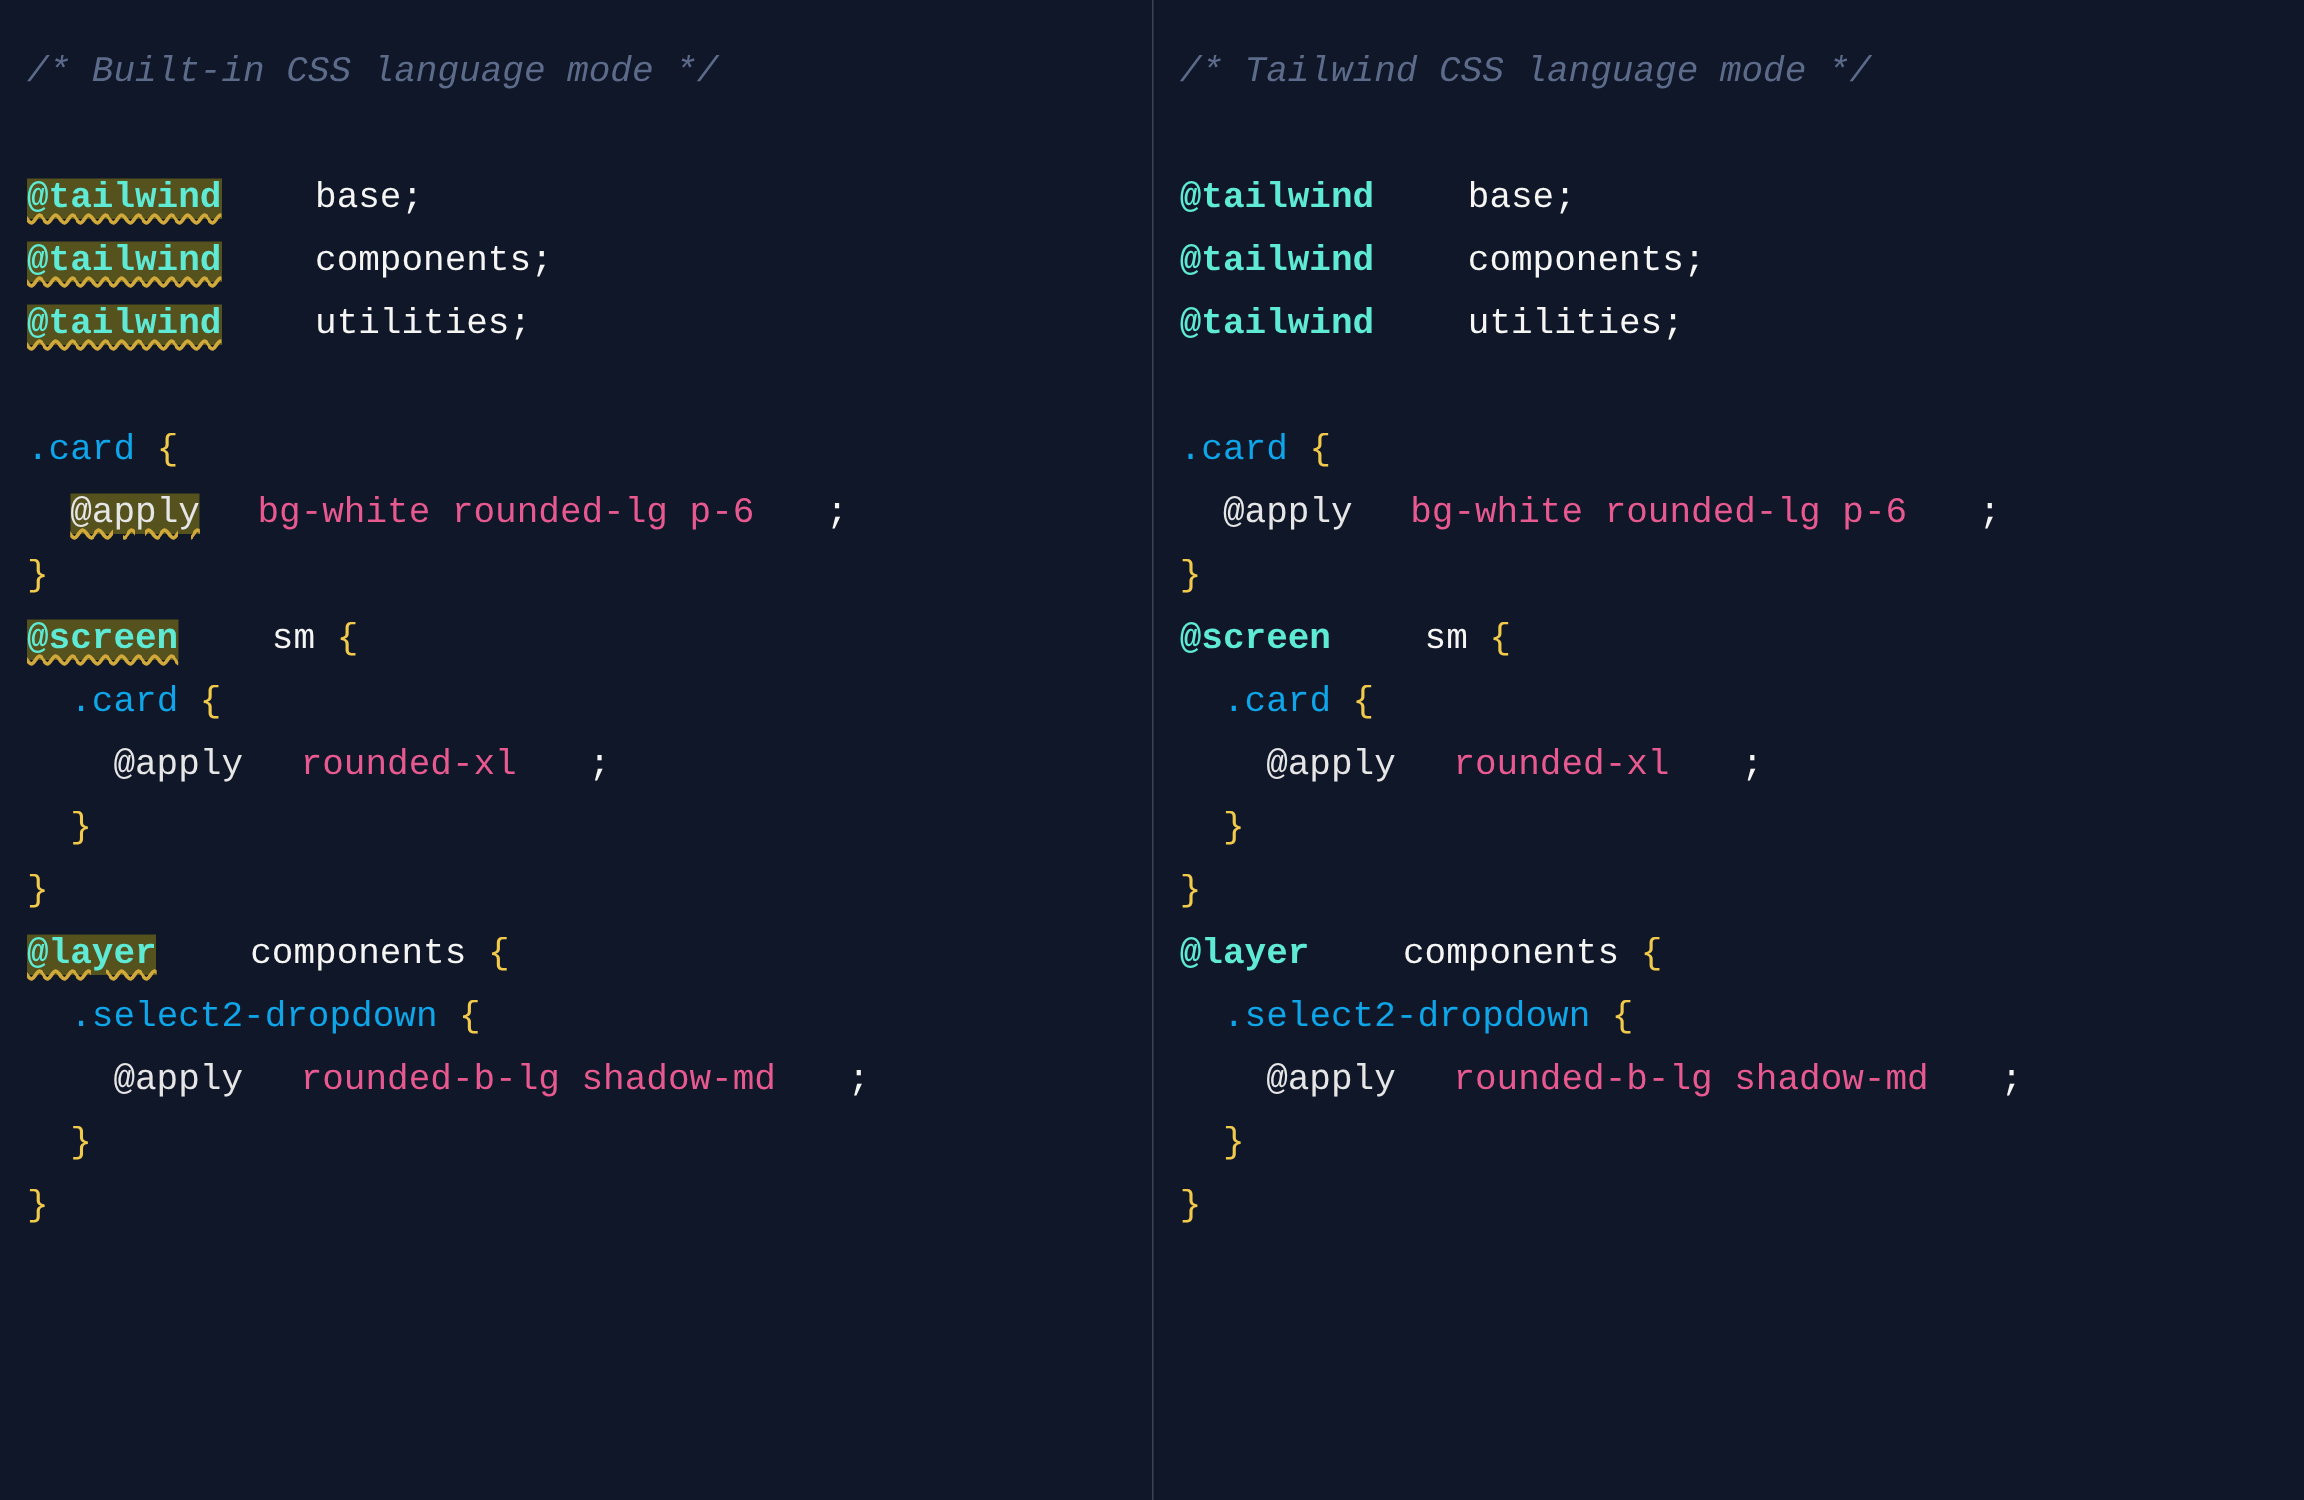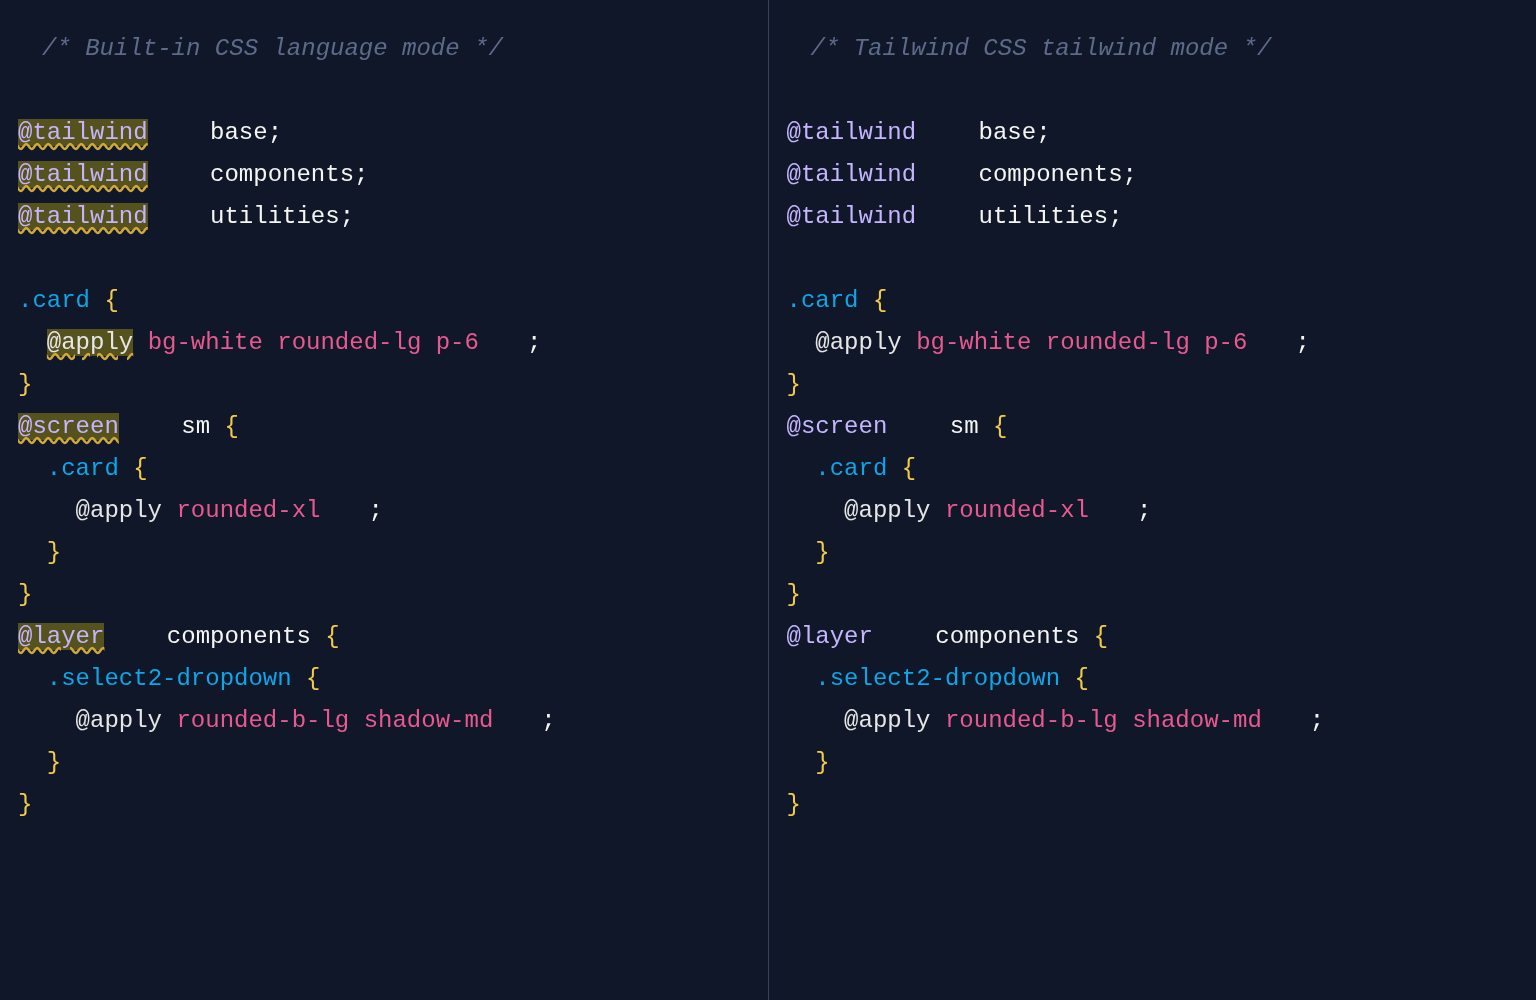--- a/index.html
+++ b/index.html
@@ -21,26 +21,26 @@
   .pane {
     flex: 1;
     padding: 28px 18px 28px 18px;
     position: relative;
   }
   .divider {
     width: 1px;
     background: #3a4258;
   }
   .line { white-space: pre; }
-  .comment { color: #5d6b8a; font-style: italic; margin-left: 24px; }
-  .at { color: #c4b5fd; }
+  .comment { color: #5d6b8a; font-style: italic; }
+  .at { color: #5eead4; font-weight: bold; }
   .kw-white { color: #f5f5f3; padding-left: 48px; }
   .brace { color: #f2ca4b; }
   .selector { color: #0ea5e9; }
-  .utility { color: #e85990; }
+  .utility { color: #e85990; margin-left: 24px; }
   .apply { color: #e6e6e6; }
   .warn {
     background: #55521d;
     text-decoration-line: underline;
     text-decoration-style: wavy;
     text-decoration-color: #d1a93a;
     text-underline-offset: 4px;
   }
   .blank { height: 1.75em; }
 </style>
@@ -72,21 +72,21 @@
     <div class="line"><span class="at warn">@layer</span><span class="kw-white"> components </span><span class="brace">{</span></div>
     <div class="line"><span>  </span><span class="selector">.select2-dropdown</span><span class="brace"> {</span></div>
     <div class="line"><span>    </span><span class="apply">@apply</span><span class="utility"> rounded-b-lg shadow-md</span><span class="kw-white">;</span></div>
     <div class="line"><span>  </span><span class="brace">}</span></div>
     <div class="line"><span class="brace">}</span></div>
   </div>
 
   <div class="divider"></div>
 
   <div class="pane">
-    <div class="line"><span class="comment">/* Tailwind CSS tailwind mode */</span></div>
+    <div class="line"><span class="comment">/* Tailwind CSS language mode */</span></div>
     <div class="blank"></div>
 
     <div class="line"><span class="at">@tailwind</span><span class="kw-white"> base;</span></div>
     <div class="line"><span class="at">@tailwind</span><span class="kw-white"> components;</span></div>
     <div class="line"><span class="at">@tailwind</span><span class="kw-white"> utilities;</span></div>
 
     <div class="blank"></div>
 
     <div class="line"><span class="selector">.card</span><span class="brace"> {</span></div>
     <div class="line"><span>  </span><span class="apply">@apply</span><span class="utility"> bg-white rounded-lg p-6</span><span class="kw-white">;</span></div>

